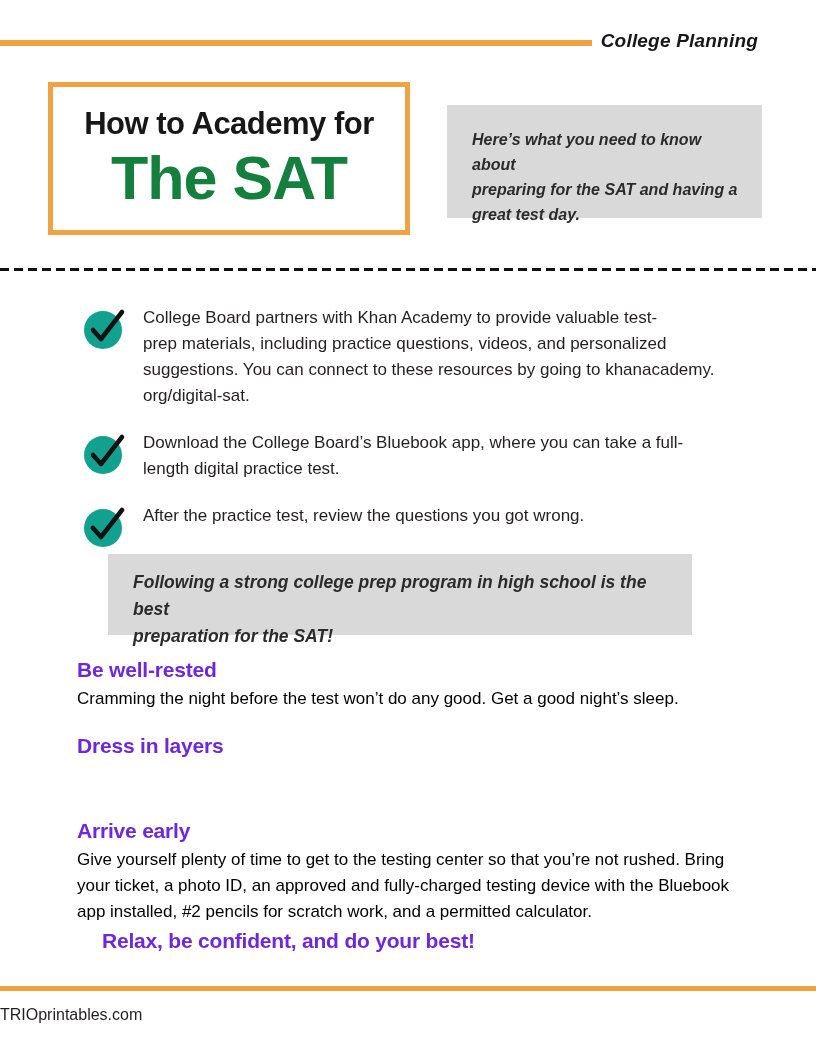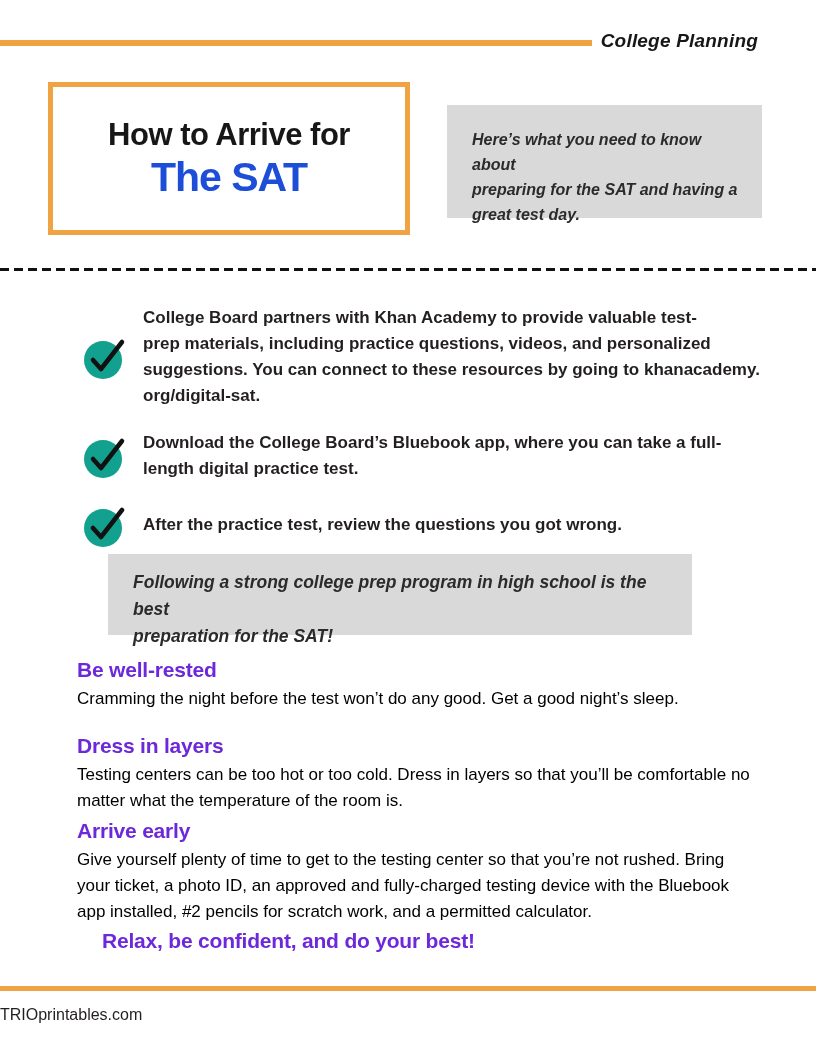--- a/index.html
+++ b/index.html
@@ -45,23 +45,23 @@
     text-align: center;
   }
   .title-line1 {
     font-size: 31px;
     font-weight: 700;
     color: #171717;
     letter-spacing: -0.5px;
     line-height: 1.1;
   }
   .title-line2 {
-    font-size: 41px;
-    font-weight: 700;
-    color: #1d4ed8;
+    font-size: 61px;
+    font-weight: 700;
+    color: #15803d;
     letter-spacing: -1px;
     line-height: 1.05;
     margin-top: 4px;
   }
 
   
   .intro-box {
     position: absolute;
     left: 447px; top: 105px;
     width: 315px; height: 113px;
@@ -86,23 +86,22 @@
   }
 
   
   .checklist {
     position: absolute;
     left: 84px; top: 303px;
     width: 680px;
   }
   .check-item {
     display: flex;
-    align-items: center;
+    align-items: flex-start;
     margin-bottom: 19px;
-    font-weight: bold;
   }
   .check-bullet {
     flex: 0 0 40px;
     width: 40px; height: 44px;
     margin-right: 19px;
     margin-top: 2px;
     position: relative;
   }
   .check-bullet svg { overflow: visible; display: block; }
   .check-text {
@@ -173,21 +172,21 @@
 </style>
 </head>
 <body>
 
 <div class="page">
 
   <div class="header-rule"></div>
   <div class="header-category">College Planning</div>
 
   <div class="title-box">
-    <div class="title-line1">How to Arrive for</div>
+    <div class="title-line1">How to Academy for</div>
     <div class="title-line2">The SAT</div>
   </div>
 
   <div class="intro-box">
     <div class="intro-text">Here’s what you need to know about
 preparing for the SAT and having a
 great test day.</div>
   </div>
 
   <div class="dashed-rule"></div>
@@ -237,22 +236,20 @@
 
   <div class="sections">
 
     <div class="tip-section s0">
       <div class="tip-heading">Be well-rested</div>
       <div class="tip-body">Cramming the night before the test won’t do any good. Get a good night’s sleep.</div>
     </div>
 
     <div class="tip-section s1">
       <div class="tip-heading">Dress in layers</div>
-      <div class="tip-body">Testing centers can be too hot or too cold. Dress in layers so that you’ll be comfortable no
-matter what the temperature of the room is.</div>
     </div>
 
     <div class="tip-section s2">
       <div class="tip-heading">Arrive early</div>
       <div class="tip-body">Give yourself plenty of time to get to the testing center so that you’re not rushed. Bring
 your ticket, a photo ID, an approved and fully-charged testing device with the Bluebook
 app installed, #2 pencils for scratch work, and a permitted calculator.</div>
     </div>
 
     <div class="tip-section s3">

